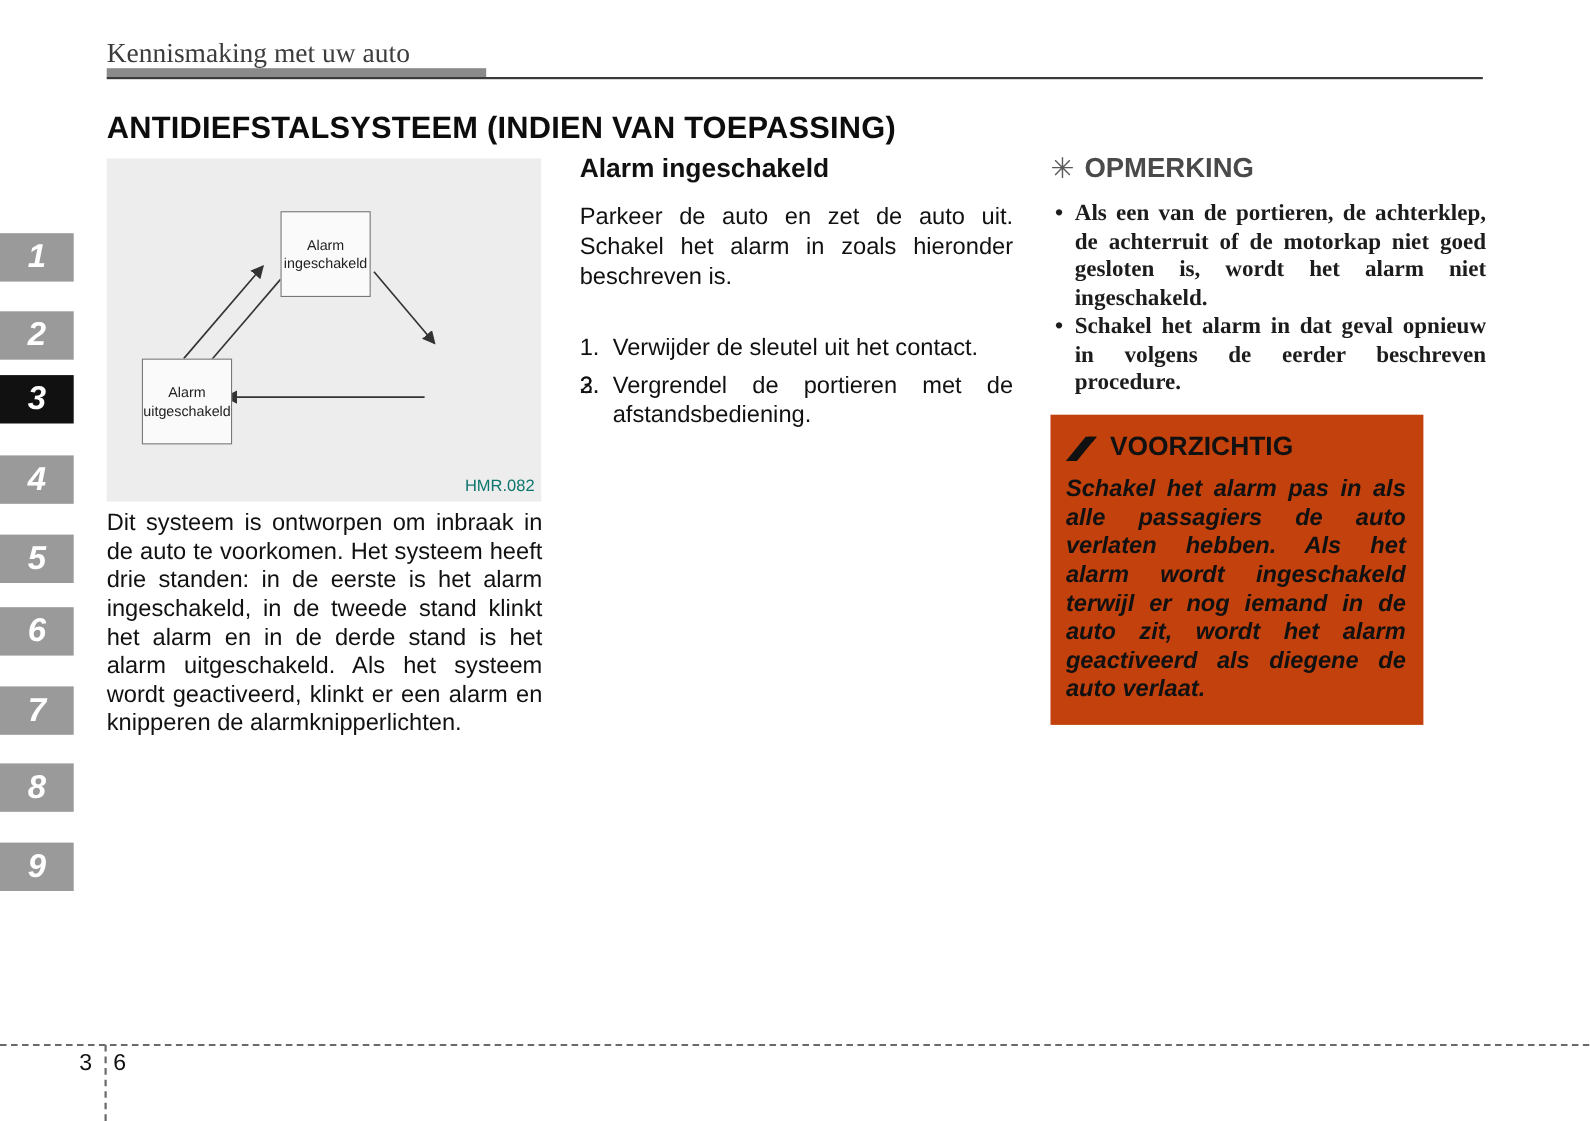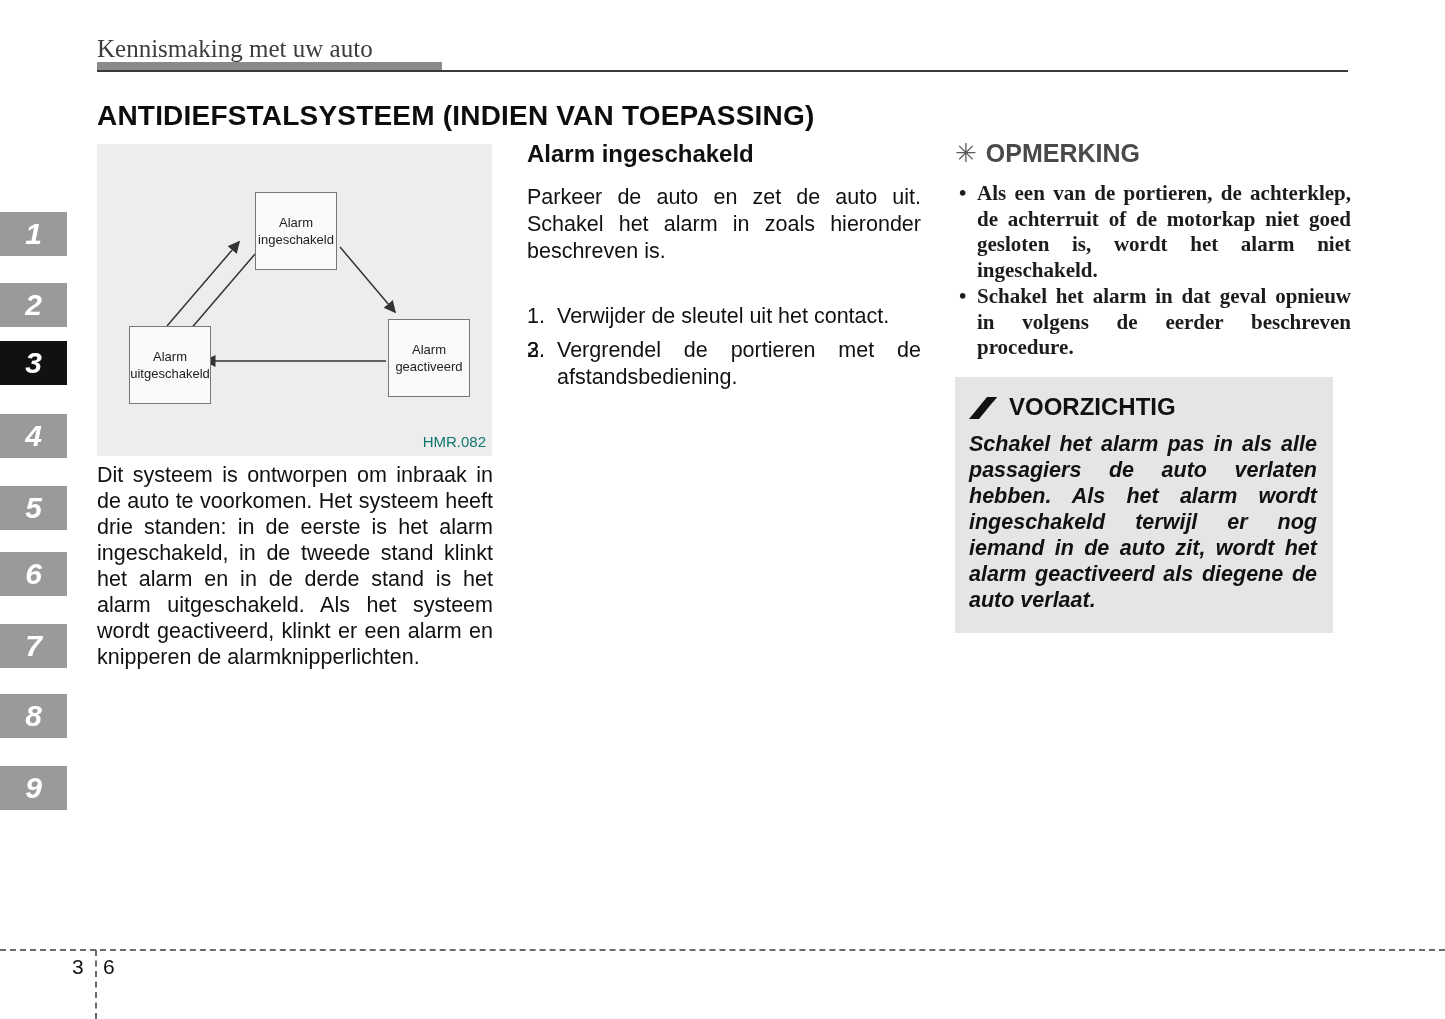--- a/index.html
+++ b/index.html
@@ -74,22 +74,22 @@
   .note-heading .star{color:#5a5a5a;font-size:26px;margin-right:9px;font-weight:normal;}
   .note-bullet{
     position:relative;padding-left:22px;
     font-family:"Liberation Serif", serif;font-weight:bold;
     font-size:21px;line-height:25.5px;text-align:justify;color:#1c1c1c;
     margin-bottom:1px;
   }
   .note-bullet .marker{position:absolute;left:4px;top:0;}
   
   .caution-box{
-    margin-top:16px;background:#e5e5e5;padding:16px 16px 20px 14px;
-    box-sizing:border-box;width:378px;
+    margin-top:16px;background:#c2410c;padding:16px 16px 20px 14px;
+    box-sizing:border-box;width:339px;
   }
   .caution-heading{
     display:flex;align-items:center;font-size:24px;font-weight:bold;color:#111;
   }
   .caution-heading .cicon{margin-right:10px;display:inline-flex;}
   .caution-text{
     margin-top:10px;font-size:21.5px;line-height:26px;font-weight:bold;
     font-style:italic;text-align:justify;color:#111;
   }
   
@@ -131,21 +131,20 @@
         <path d="M0,0 L8,4 L0,8 z" fill="#333"></path>
       </marker>
     </defs>
     <line x1="70" y1="182" x2="142" y2="98" stroke="#333" stroke-width="1.5" marker-end="url(#ah)"></line>
     <line x1="158" y1="110" x2="86" y2="194" stroke="#333" stroke-width="1.5" marker-end="url(#ah)"></line>
     <line x1="243" y1="103" x2="298" y2="168" stroke="#333" stroke-width="1.5" marker-end="url(#ah)"></line>
     <line x1="289" y1="217" x2="108" y2="217" stroke="#333" stroke-width="1.5" marker-end="url(#ah)"></line>
   </svg>
   <div class="dnode top">Alarm ingeschakeld</div>
   <div class="dnode left">Alarm uitgeschakeld</div>
-  <div class="dnode right">Alarm geactiveerd</div>
   <div class="dcaption">HMR.082</div>
 </div>
 
 <div class="col1-text">Dit systeem is ontworpen om inbraak in de auto te voorkomen. Het systeem heeft drie standen: in de eerste is het alarm ingeschakeld, in de tweede stand klinkt het alarm en in de derde stand is het alarm uitgeschakeld. Als het systeem wordt geactiveerd, klinkt er een alarm en knipperen de alarmknipperlichten.</div>
 
 <div class="col2">
   <div class="sec-heading">Alarm ingeschakeld</div>
   <div class="intro">Parkeer de auto en zet de auto uit. Schakel het alarm in zoals hieronder beschreven is.</div>
   <div class="steps">
     <div class="step">

